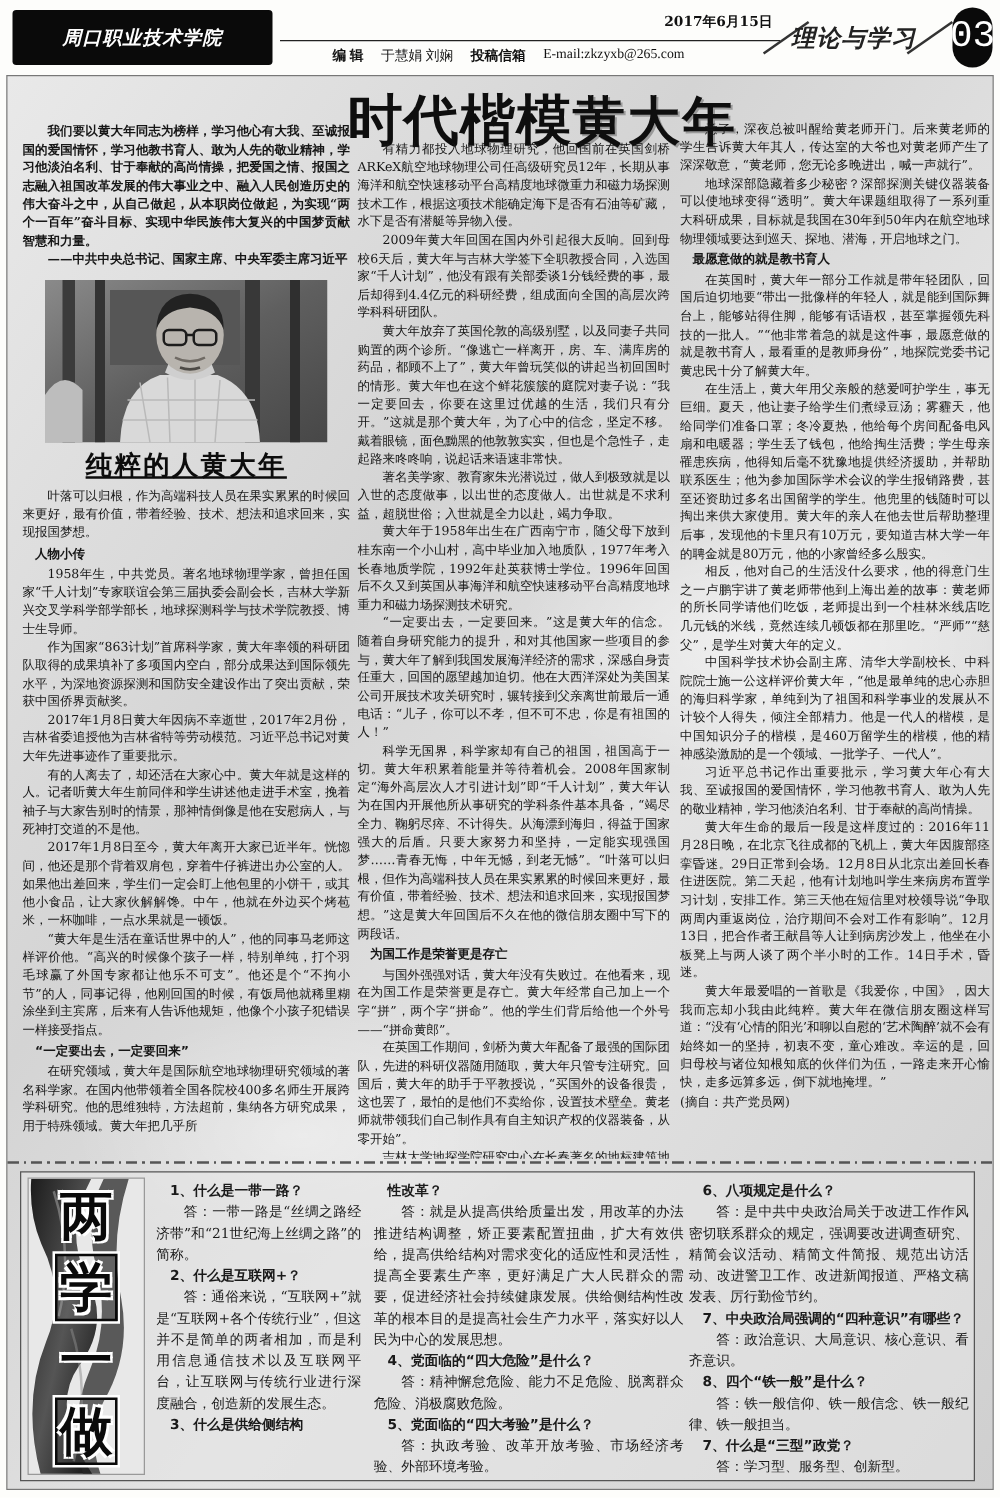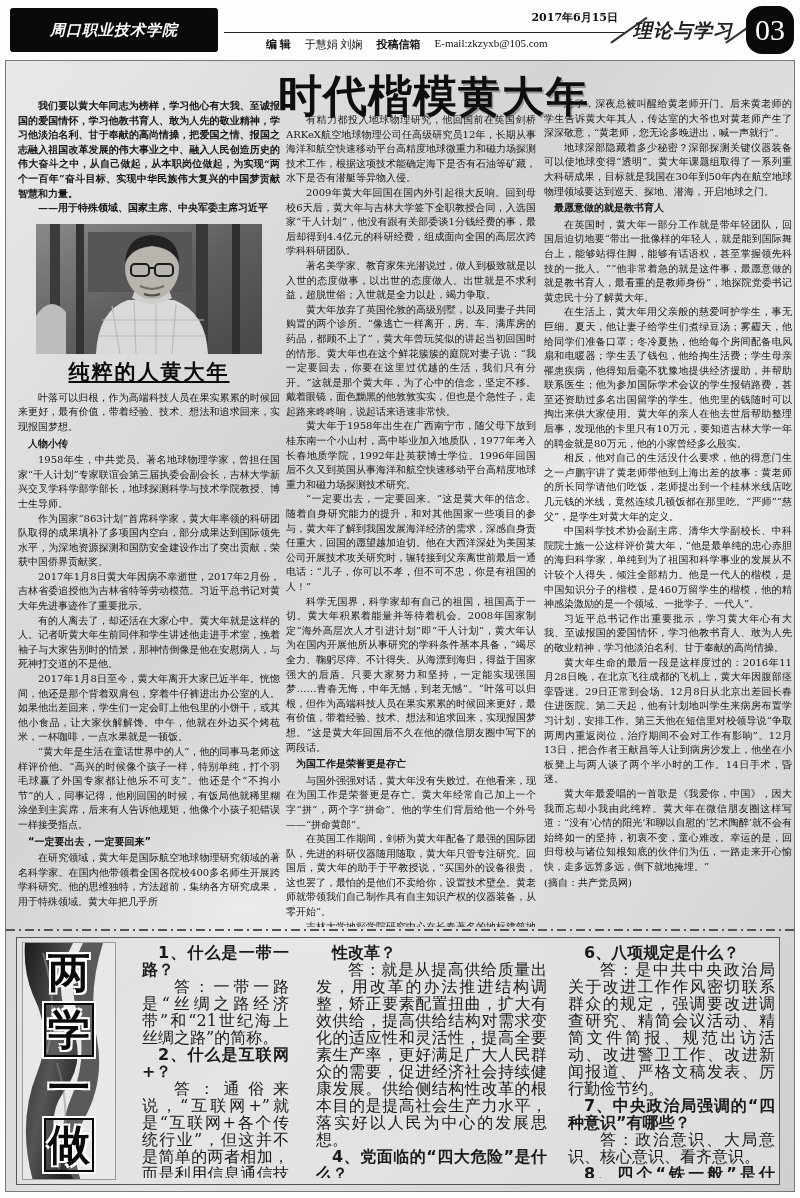--- a/index.html
+++ b/index.html
@@ -15,23 +15,23 @@
   .head-date { position:absolute; right:6px; top:6px; font-size:11px; font-weight:bold; color:#111; }
   .head-rule { position:absolute; left:0; right:0; top:28px; border-top:1.5px solid #222; }
   .head-info { position:absolute; left:18px; top:33px; right:16px; font-size:11px; color:#111;
     display:flex; gap:14px; font-family:Liberation Serif, serif;margin-left:24px; }
   .head-info b { font-weight:bold; }
   .section-wrap { position:absolute; left:620px; top:0; width:118px; height:54px; }
   .slash { position:absolute; width:1.5px; height:44px; background:#333; transform:rotate(55deg); top:4px; }
   .slash.s1 { left:2px; } .slash.s2 { right:0px; }
   .section-title { position:absolute; left:7px; top:14px; width:100px; text-align:left;
     font-size:19px; font-weight:bold; font-style:italic; color:#222; letter-spacing:1px; }
-  .pagenum { position:absolute; right:0; top:2px; width:48px; height:48px; background:#0a0a0a;
+  .pagenum { position:absolute; right:0; top:2px; width:32px; height:48px; background:#0a0a0a;
     color:#fff; display:flex; align-items:center; justify-content:center; font-size:30px;
-    font-family:Liberation Serif, serif;border-radius:16px; }
+    font-family:Liberation Mono, monospace;border-radius:16px; }
 
   
   .main-frame { position:absolute; left:5px; top:60px; width:790px; height:1132px;
     border:1px solid #777;
     background:
       radial-gradient(ellipse 300px 160px at 78% 40%, rgba(255,255,255,.55), rgba(255,255,255,0) 70%),
       radial-gradient(ellipse 260px 140px at 30% 75%, rgba(255,255,255,.4), rgba(255,255,255,0) 70%),
       linear-gradient(125deg,#e9e9e9 0%, #d4d4d4 35%, #e3e3e3 60%, #cfcfcf 100%);
   }
 
@@ -74,60 +74,60 @@
   .banner-chars span { font-family:"DejaVu Sans", sans-serif; font-weight:bold; font-size:42px;
     line-height:55px; color:#0a0a0a;
     text-shadow:-2px -2px 0 #fff, 2px -2px 0 #fff, -2px 2px 0 #fff, 2px 2px 0 #fff; }
   .banner-chars span.boxed { border:2.5px solid #0a0a0a; line-height:50px; padding:0 2px; margin:2px 0;
     box-shadow:0 0 0 2px #fff; background:rgba(255,255,255,.06); }
 
   .qa-col { position:absolute; top:6px; overflow:hidden; color:#1a1a1a; }
   .qa-1 { left:108px; width:164px; height:234px; }
   .qa-2 { left:282px; width:248px; height:234px; }
   .qa-3 { left:534px; width:224px; height:234px; }
-  .qa-col p { font-size:16px; line-height:17px; text-align:justify;margin-left:17px; }
+  .qa-col p { font-size:11px; line-height:17px; text-align:justify; }
   .b-q { font-family:"DejaVu Sans", sans-serif; font-weight:bold; text-indent:1em; font-size:11.5px; }
   .b-a { text-indent:2em; }
 </style>
 </head>
 <body>
 
 <div class="page">
 
   <div class="header">
     <div class="masthead">周口职业技术学院</div>
     <div class="head-center">
       <div class="head-date">2017年6月15日</div>
       <div class="head-rule"></div>
       <div class="head-info">
         <b>编  辑</b>
         <span>于慧娟   刘娴</span>
         <b>投稿信箱</b>
-        <span>E-mail:zkzyxb@105.com</span>
+        <span>E-mail:zkzyxb@265.com</span>
       </div>
     </div>
     <div class="section-wrap">
       <div class="slash s1"></div>
       <div class="section-title">理论与学习</div>
       <div class="slash s2"></div>
     </div>
     <div class="pagenum">03</div>
   </div>
 
   <div class="main-frame">
 
     <div class="main-title">
       <span class="t1">时代楷模</span><span class="t2">黄大年</span>
     </div>
 
     <div class="col col-1">
       <div class="quote-block blocks">
 
       <p class="b-quote">我们要以黄大年同志为榜样，学习他心有大我、至诚报国的爱国情怀，学习他教书育人、敢为人先的敬业精神，学习他淡泊名利、甘于奉献的高尚情操，把爱国之情、报国之志融入祖国改革发展的伟大事业之中、融入人民创造历史的伟大奋斗之中，从自己做起，从本职岗位做起，为实现“两个一百年”奋斗目标、实现中华民族伟大复兴的中国梦贡献智慧和力量。</p>
-          <p class="b-attrib">——用于特殊领域、国家主席、中央军委主席习近平</p>
+          <p class="b-attrib">——中共中央总书记、国家主席、中央军委主席习近平</p>
         </div>
 
       <svg class="photo" viewBox="0 0 226 130" xmlns="http://www.w3.org/2000/svg">
         <defs>
           <linearGradient id="bgph" x1="0" y1="0" x2="1" y2="1">
             <stop offset="0" stop-color="#8a8a8a"></stop>
               <stop offset="0.5" stop-color="#5f5f5f"></stop>
               <stop offset="1" stop-color="#474747"></stop>
           </linearGradient>
         </defs>
@@ -164,22 +164,22 @@
           <p class="b-p">“黄大年是生活在童话世界中的人”，他的同事马老师这样评价他。“高兴的时候像个孩子一样，特别单纯，打个羽毛球赢了外国专家都让他乐不可支”。他还是个“不拘小节”的人，同事记得，他刚回国的时候，有饭局他就稀里糊涂坐到主宾席，后来有人告诉他规矩，他像个小孩子犯错误一样接受指点。</p>
           <p class="b-sub">“一定要出去，一定要回来”</p>
           <p class="b-p">在研究领域，黄大年是国际航空地球物理研究领域的著名科学家。在国内他带领着全国各院校400多名师生开展跨学科研究。他的思维独特，方法超前，集纳各方研究成果，用于特殊领域。黄大年把几乎所</p>
         </div>
     </div>
 
     <div class="col col-2 blocks">
 
     <p class="b-p">有精力都投入地球物理研究，他回国前在英国剑桥ARKeX航空地球物理公司任高级研究员12年，长期从事海洋和航空快速移动平台高精度地球微重力和磁力场探测技术工作，根据这项技术能确定海下是否有石油等矿藏，水下是否有潜艇等异物入侵。</p>
         <p class="b-p">2009年黄大年回国在国内外引起很大反响。回到母校6天后，黄大年与吉林大学签下全职教授合同，入选国家“千人计划”，他没有跟有关部委谈1分钱经费的事，最后却得到4.4亿元的科研经费，组成面向全国的高层次跨学科科研团队。</p>
+        <p class="b-p">黄大年放弃了英国伦敦的高级别墅，以及同妻子共同购置的两个诊所。“像逃亡一样离开，房、车、满库房的药品，都顾不上了”，黄大年曾玩笑似的讲起当初回国时的情形。黄大年也在这个鲜花簇簇的庭院对妻子说：“我一定要回去，你要在这里过优越的生活，我们只有分开。”这就是那个黄大年，为了心中的信念，坚定不移。戴着眼镜，面色黝黑的他敦敦实实，但也是个急性子，走起路来咚咚响，说起话来语速非常快。</p>
         <p class="b-p">著名美学家、教育家朱光潜说过，做人到极致就是以入世的态度做事，以出世的态度做人。出世就是不求利益，超脱世俗；入世就是全力以赴，竭力争取。</p>
-        <p class="b-p">黄大年放弃了英国伦敦的高级别墅，以及同妻子共同购置的两个诊所。“像逃亡一样离开，房、车、满库房的药品，都顾不上了”，黄大年曾玩笑似的讲起当初回国时的情形。黄大年也在这个鲜花簇簇的庭院对妻子说：“我一定要回去，你要在这里过优越的生活，我们只有分开。”这就是那个黄大年，为了心中的信念，坚定不移。戴着眼镜，面色黝黑的他敦敦实实，但也是个急性子，走起路来咚咚响，说起话来语速非常快。</p>
         <p class="b-p">黄大年于1958年出生在广西南宁市，随父母下放到桂东南一个小山村，高中毕业加入地质队，1977年考入长春地质学院，1992年赴英获博士学位。1996年回国后不久又到英国从事海洋和航空快速移动平台高精度地球重力和磁力场探测技术研究。</p>
         <p class="b-p">“一定要出去，一定要回来。”这是黄大年的信念。随着自身研究能力的提升，和对其他国家一些项目的参与，黄大年了解到我国发展海洋经济的需求，深感自身责任重大，回国的愿望越加迫切。他在大西洋深处为美国某公司开展技术攻关研究时，辗转接到父亲离世前最后一通电话：“儿子，你可以不孝，但不可不忠，你是有祖国的人！”</p>
         <p class="b-p">科学无国界，科学家却有自己的祖国，祖国高于一切。黄大年积累着能量并等待着机会。2008年国家制定“海外高层次人才引进计划”即“千人计划”，黄大年认为在国内开展他所从事研究的学科条件基本具备，“竭尽全力、鞠躬尽瘁、不计得失。从海漂到海归，得益于国家强大的后盾。只要大家努力和坚持，一定能实现强国梦……青春无悔，中年无憾，到老无憾”。“叶落可以归根，但作为高端科技人员在果实累累的时候回来更好，最有价值，带着经验、技术、想法和追求回来，实现报国梦想。”这是黄大年回国后不久在他的微信朋友圈中写下的两段话。</p>
         <p class="b-sub">为国工作是荣誉更是存亡</p>
         <p class="b-p">与国外强强对话，黄大年没有失败过。在他看来，现在为国工作是荣誉更是存亡。黄大年经常自己加上一个字“拼”，两个字“拼命”。他的学生们背后给他一个外号——“拼命黄郎”。</p>
         <p class="b-p">在英国工作期间，剑桥为黄大年配备了最强的国际团队，先进的科研仪器随用随取，黄大年只管专注研究。回国后，黄大年的助手于平教授说，“买国外的设备很贵，这也罢了，最怕的是他们不卖给你，设置技术壁垒。黄老师就带领我们自己制作具有自主知识产权的仪器装备，从零开始”。</p>
         <p class="b-p">吉林大学地探学院研究中心在长春著名的地标建筑地质宫，这里每晚10点关门，可黄大年却经常在办公室里工作到凌晨两三点才离开。有时出差回来就直接赶回办公室准备第二天的工作。楼下传达室的大爷不愿</p>
       </div>
 
     <div class="col col-3 blocks">

